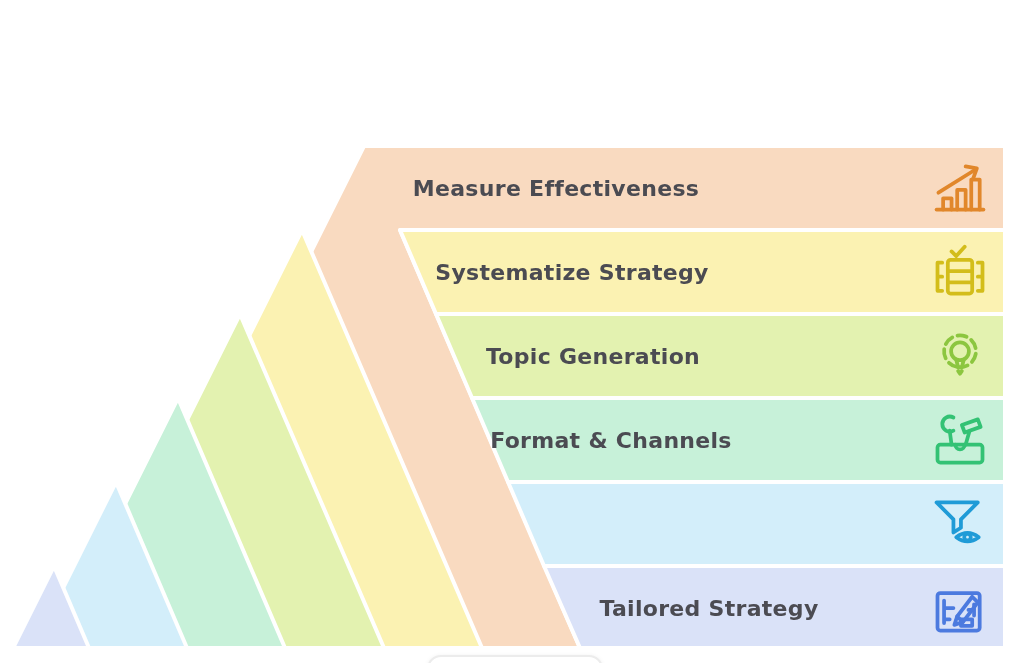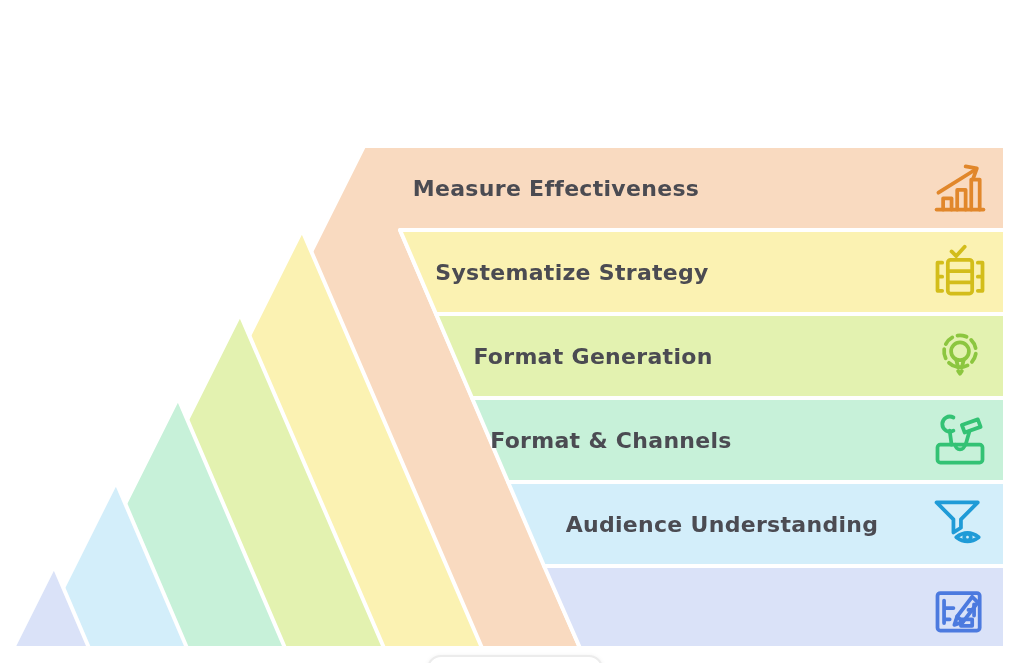--- a/index.html
+++ b/index.html
@@ -40,23 +40,23 @@
 
     <polygon points="93,648 302,230 482,648" fill="#FBF2B2"></polygon>
     <polygon points="73,648 240,314 384,648" fill="#E3F2B0"></polygon>
     <polygon points="53,648 178,398 285,648" fill="#C7F1D9"></polygon>
     <polygon points="33,648 116,482 187,648" fill="#D3EEFA"></polygon>
     <polygon points="13,648 54,566 89,648" fill="#DAE2F8"></polygon>
   </svg>
 
   <div class="lvl-label" style="left:556px;top:188px">Measure Effectiveness</div>
   <div class="lvl-label" style="left:572px;top:272px">Systematize Strategy</div>
-  <div class="lvl-label" style="left:593px;top:356px">Format Generation</div>
+  <div class="lvl-label" style="left:593px;top:356px">Topic Generation</div>
   <div class="lvl-label" style="left:611px;top:440px">Format &amp; Channels</div>
-  <div class="lvl-label" style="left:722px;top:524px">Audience Understanding</div>
+  <div class="lvl-label" style="left:709px;top:608px">Tailored Strategy</div>
 
   <svg class="lvl-icon" style="left:930px;top:158px" viewBox="0 0 64 64">
     <g stroke="#E1872B">
       <path d="M7 55 H57"></path>
       <path d="M14 55 V43 H23 V55"></path>
       <path d="M29 55 V34 H38 V55"></path>
       <path d="M44 55 V23 H53 V55"></path>
       <path d="M9 37 L49 12"></path>
       <path d="M38 9 L50 11 L46 22"></path>
     </g>

